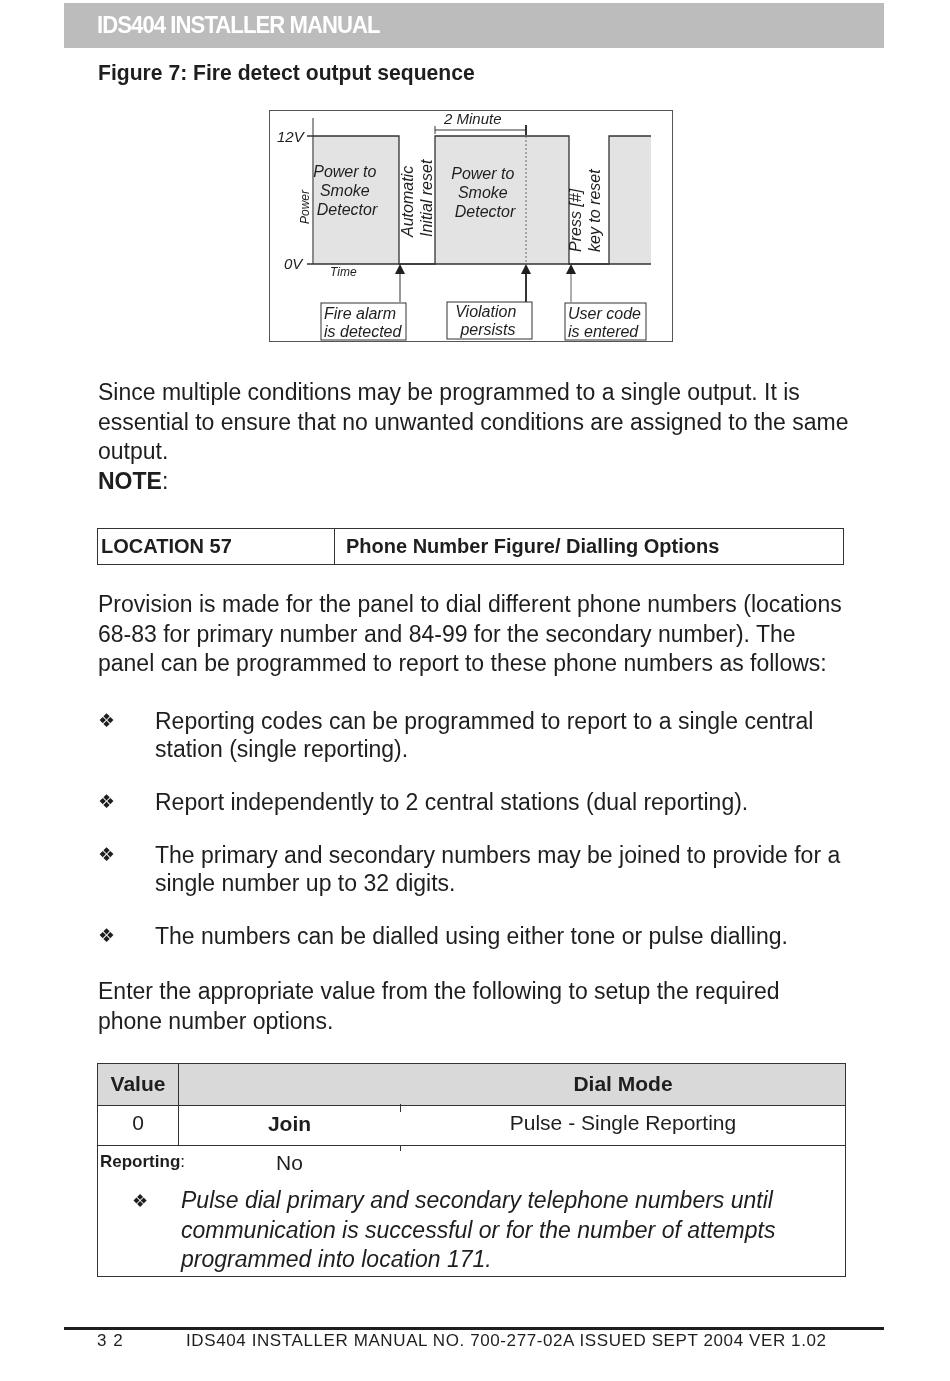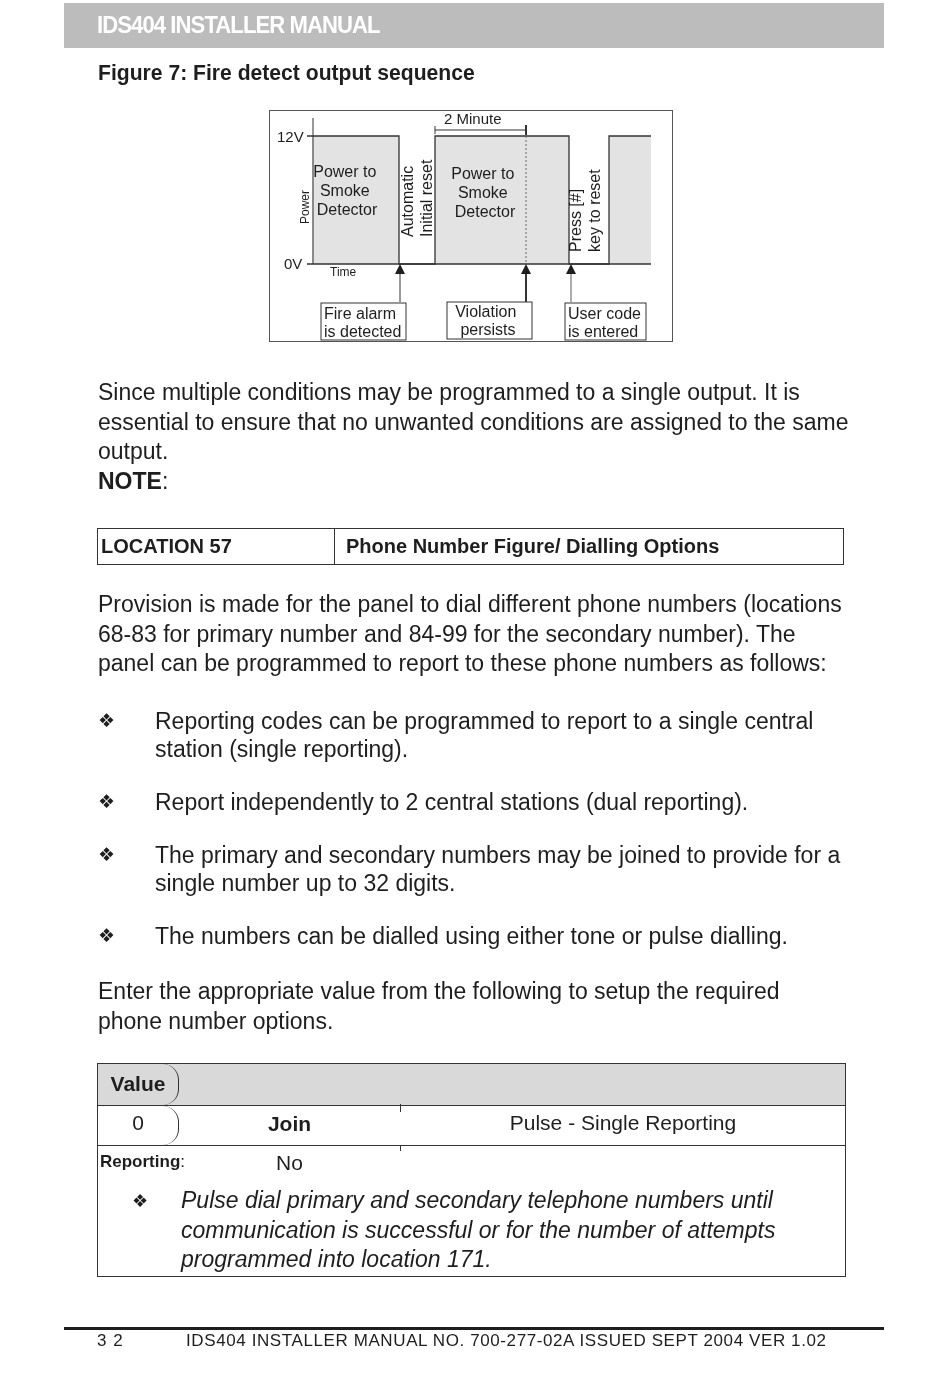--- a/index.html
+++ b/index.html
@@ -1,34 +1,34 @@
 <!DOCTYPE html>
 <html><head>
 <meta charset="utf-8">
 <style>
   html, body { margin: 0; padding: 0; background: #ffffff; }
   body { width: 950px; height: 1381px; position: relative; font-family: "Liberation Sans", sans-serif; color: #1e1e1e; overflow: hidden; }
   .header-bar { position: absolute; left: 64px; top: 3px; width: 820px; height: 45px; background: #bcbcbc; }
   .header-title { position: absolute; left: 33px; top: 8px; font-size: 24px; font-weight: bold; color: #ffffff; letter-spacing: -1px; transform: scaleX(0.92); transform-origin: left; }
   .fig-title { position: absolute; left: 98px; top: 60px; font-size: 22px; font-weight: bold; color: #1e1e1e; transform: scaleX(0.96); transform-origin: left; }
-  .figure { position: absolute; left: 269px; top: 110px; width: 404px; height: 260px; }
+  .figure { position: absolute; left: 269px; top: 110px; width: 404px; height: 260px; font-style: italic; }
   .figure svg { display: block; }
   .note { position: absolute; left: 98px; top: 378px; width: 760px; font-size: 23px; line-height: 29.5px; }
   .note-label { font-weight: bold; }
   .loc-box { position: absolute; left: 97px; top: 528px; width: 747px; height: 37px; border: 1.5px solid #333; box-sizing: border-box; display: flex; }
   .loc-cell1 { width: 237px; border-right: 1.5px solid #333; font-weight: bold; font-size: 20px; padding: 6px 0 0 3px; box-sizing: border-box; }
   .loc-cell2 { flex: 1; font-weight: bold; font-size: 20px; padding: 6px 0 0 11px; box-sizing: border-box; }
   .body-text { position: absolute; left: 98px; width: 750px; font-size: 23px; line-height: 29.5px; }
   .bullet { position: absolute; left: 98px; width: 750px; font-size: 23px; line-height: 28px; }
   .bullet .glyph { position: absolute; left: 0; top: 0; font-size: 19px; width: 24px; }
   .bullet .btext { margin-left: 57px; display: block; }
   .opt-table { position: absolute; left: 97px; top: 1063px; width: 749px; border: 1.5px solid #333; box-sizing: border-box; }
   .opt-head { display: flex; background: #d9d9d9; height: 41px; border-bottom: 1.5px solid #333; }
   .opt-row { display: flex; height: 39px; border-bottom: 1.5px solid #333; }
-  .c1 { width: 81px; border-right: 1.5px solid #333; text-align: center; box-sizing: border-box; border-radius: 16px; }
+  .c1 { width: 81px; border-right: 1.5px solid #333; text-align: center; box-sizing: border-box; }
   .c2 { width: 222px; border-right: 1.5px solid #333; text-align: center; box-sizing: border-box; margin-top: 40px; }
   .c3 { flex: 1; text-align: center; }
   .opt-head div { font-weight: bold; font-size: 21px; padding-top: 8px; }
   .opt-row div { font-size: 21px; padding-top: 5px; }
   .reporting { position: relative; height: 130px; }
   .rep-label { position: absolute; left: 2px; top: 6px; font-size: 17px; }
   .rep-label b { font-weight: bold; }
   .rep-bullet { position: absolute; left: 34px; top: 44px; font-size: 18px; }
   .rep-text { position: absolute; left: 83px; top: 40px; width: 650px; font-size: 23px; line-height: 29.5px; font-style: italic; }
   .footer-rule { position: absolute; left: 64px; top: 1327px; width: 820px; height: 2.5px; background: #1e1e1e; }
@@ -140,20 +140,21 @@
   <span class="glyph">❖</span>
   <span class="btext">The numbers can be dialled using either tone or pulse dialling.</span>
 </div>
 
 <div class="body-text" style="top:977px;">Enter the appropriate value from the following  to setup the required phone number options.</div>
 
 <div class="opt-table">
   <div class="opt-head">
     <div class="c1">Value</div>
     <div class="c2">Join</div>
+    <div class="c3">Dial Mode</div>
   </div>
   <div class="opt-row">
     <div class="c1">0</div>
     <div class="c2">No</div>
     <div class="c3">Pulse - Single Reporting</div>
   </div>
   <div class="reporting">
     <div class="rep-label"><b>Reporting</b><span>:</span></div>
     <span class="rep-bullet">❖</span>
     <div class="rep-text">Pulse dial primary and secondary telephone numbers until communication is  successful or for the number of attempts programmed into location 171.</div>

